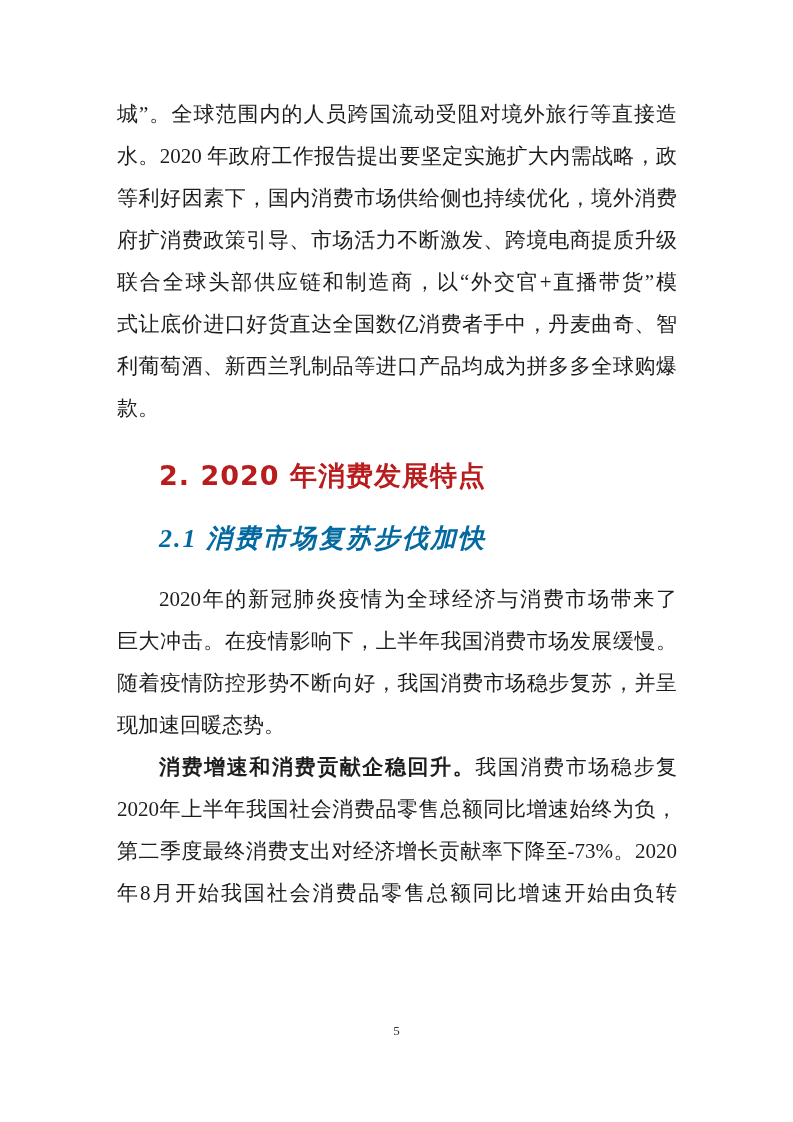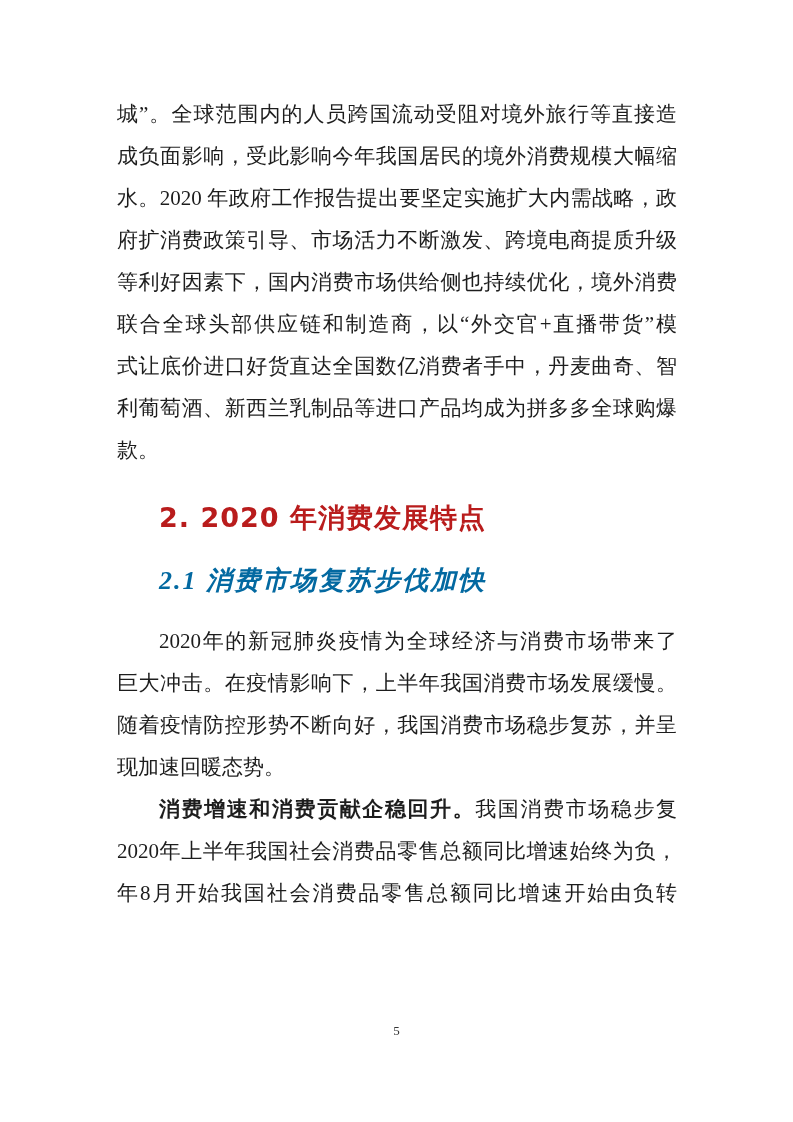--- a/index.html
+++ b/index.html
@@ -77,24 +77,23 @@
   }
 </style>
 </head>
 <body>
 
 <div class="page">
   <div class="body-text">
 
     <div class="para para1">
         <div class="line jline">城”。全球范围内的人员跨国流动受阻对境外旅行等直接造</div>
-        <div class="line jline">成负面影响，受此影响今年我国居民的境外消费规模大幅缩</div>
         <div class="line jline">水。2020 年政府工作报告提出要坚定实施扩大内需战略，政</div>
+        <div class="line jline">等利好因素下，国内消费市场供给侧也持续优化，境外消费</div>
         <div class="line jline">府扩消费政策引导、市场活力不断激发、跨境电商提质升级</div>
-        <div class="line jline">等利好因素下，国内消费市场供给侧也持续优化，境外消费</div>
         <div class="line jline">联合全球头部供应链和制造商，以“外交官+直播带货”模</div>
         <div class="line jline">式让底价进口好货直达全国数亿消费者手中，丹麦曲奇、智</div>
         <div class="line jline">利葡萄酒、新西兰乳制品等进口产品均成为拼多多全球购爆</div>
         <div class="line plain">款。</div>
       </div>
 
     <h2 class="section-heading">2. 2020 年消费发展特点</h2>
 
     <h3 class="subsection-heading">2.1 消费市场复苏步伐加快</h3>
 
@@ -104,20 +103,21 @@
         <div class="line jline">随着疫情防控形势不断向好，我国消费市场稳步复苏，并呈</div>
         <div class="line plain">现加速回暖态势。</div>
       </div>
 
     <div class="para para3">
       <div class="line jline lead-line">
         <span class="bold">消费增速和消费贡献企稳回升。</span><span>我国消费市场稳步复苏，</span>
       </div>
       <div>
           <div class="line jline">2020年上半年我国社会消费品零售总额同比增速始终为负，</div>
+          <div class="line jline">第二季度最终消费支出对经济增长贡献率下降至-73%。2020</div>
           <div class="line jline">年8月开始我国社会消费品零售总额同比增速开始由负转</div>
         </div>
     </div>
 
   </div>
 
   <div class="footer">5</div>
 </div>
 
 </body></html>

